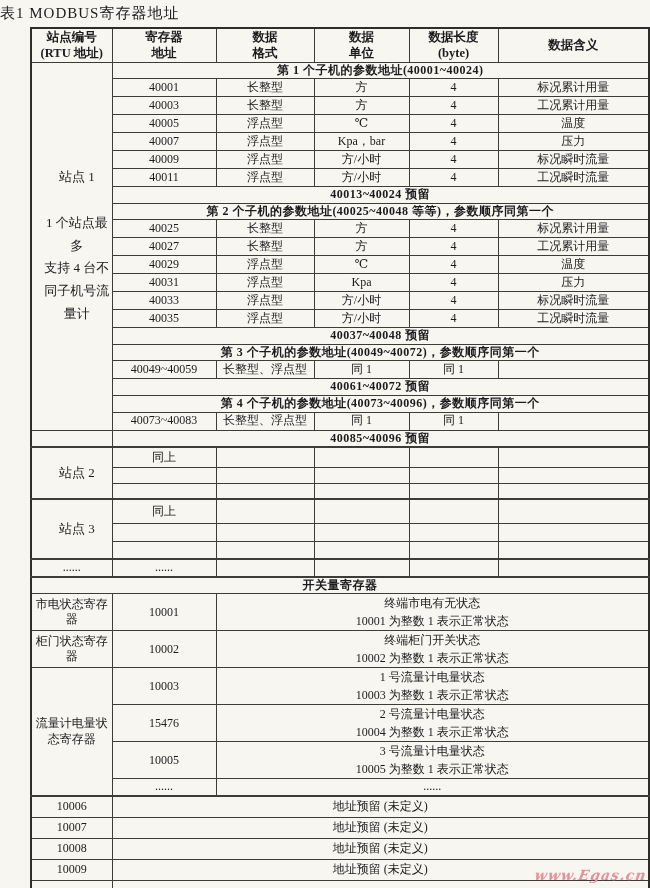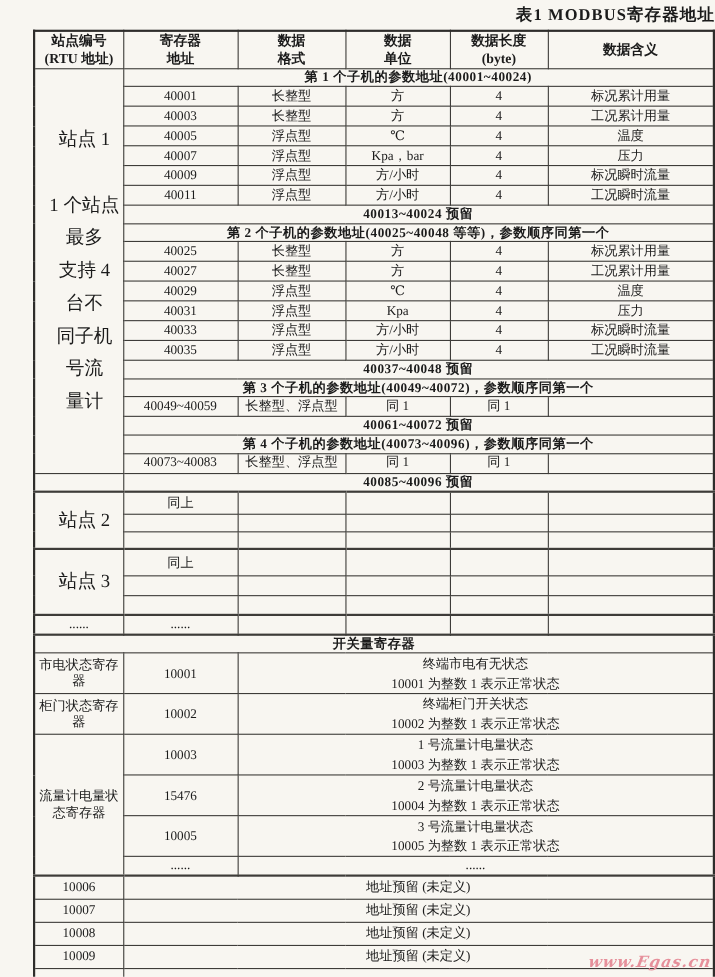--- a/index.html
+++ b/index.html
@@ -4,37 +4,37 @@
 <style>
   html,body{margin:0;padding:0;}
   body{
     width:650px;height:888px;position:relative;overflow:hidden;
     background:#f8f6f1;
     font-family:"Liberation Serif","DejaVu Serif",serif;
     color:#1b1b1b;
   }
   .doc-title{
     position:absolute;top:4px;left:0;width:100%;
-    text-align:right;font-weight:bold;font-size:15px;letter-spacing:1px;
+    text-align:left;font-weight:normal;font-size:15px;letter-spacing:1px;
   }
   table.modbus{
     position:absolute;left:30px;top:27px;width:618px;
     border-collapse:collapse;table-layout:fixed;
     border:2px solid #2e2d2b;
   }
   td,th{
     border:1px solid #3e3c39;
     text-align:center;vertical-align:middle;
     font-size:12px;line-height:1.3;padding:0 2px;overflow:hidden;
     font-weight:normal;
   }
   th{font-weight:bold;font-size:12.5px;}
   td.sec{font-weight:bold;letter-spacing:0.5px;}
   tr.tk td{border-top-width:2px;}
-  td.stn{font-size:17px;padding-left:12px;}
+  td.stn{font-size:13px;padding-left:12px;}
   td.stn div{line-height:1.75;}
   td div{line-height:1.5;}
   .watermark{
     position:absolute;right:3px;bottom:5px;
     font-style:italic;font-weight:bold;font-size:14px;
     color:#e6909b;letter-spacing:1px;
     transform:skewX(-10deg);
     font-family:"DejaVu Serif","Liberation Serif",serif;
   }
 </style>

